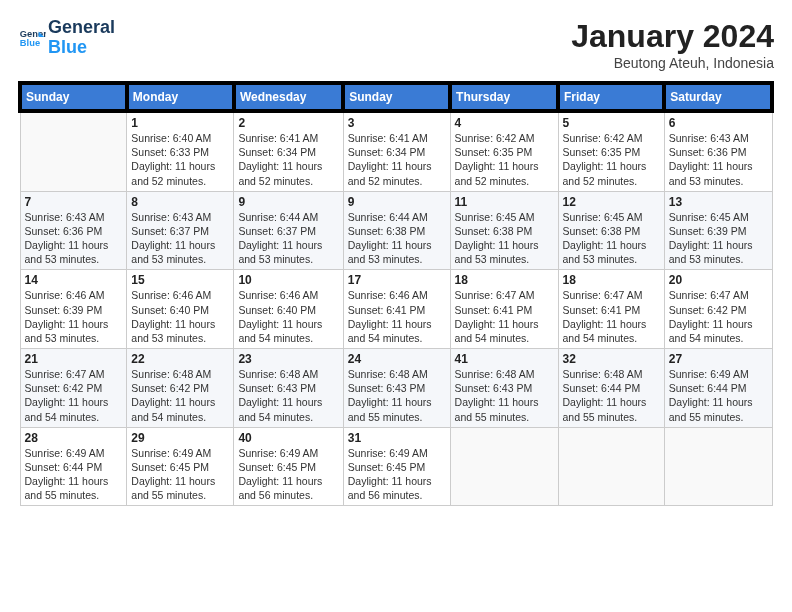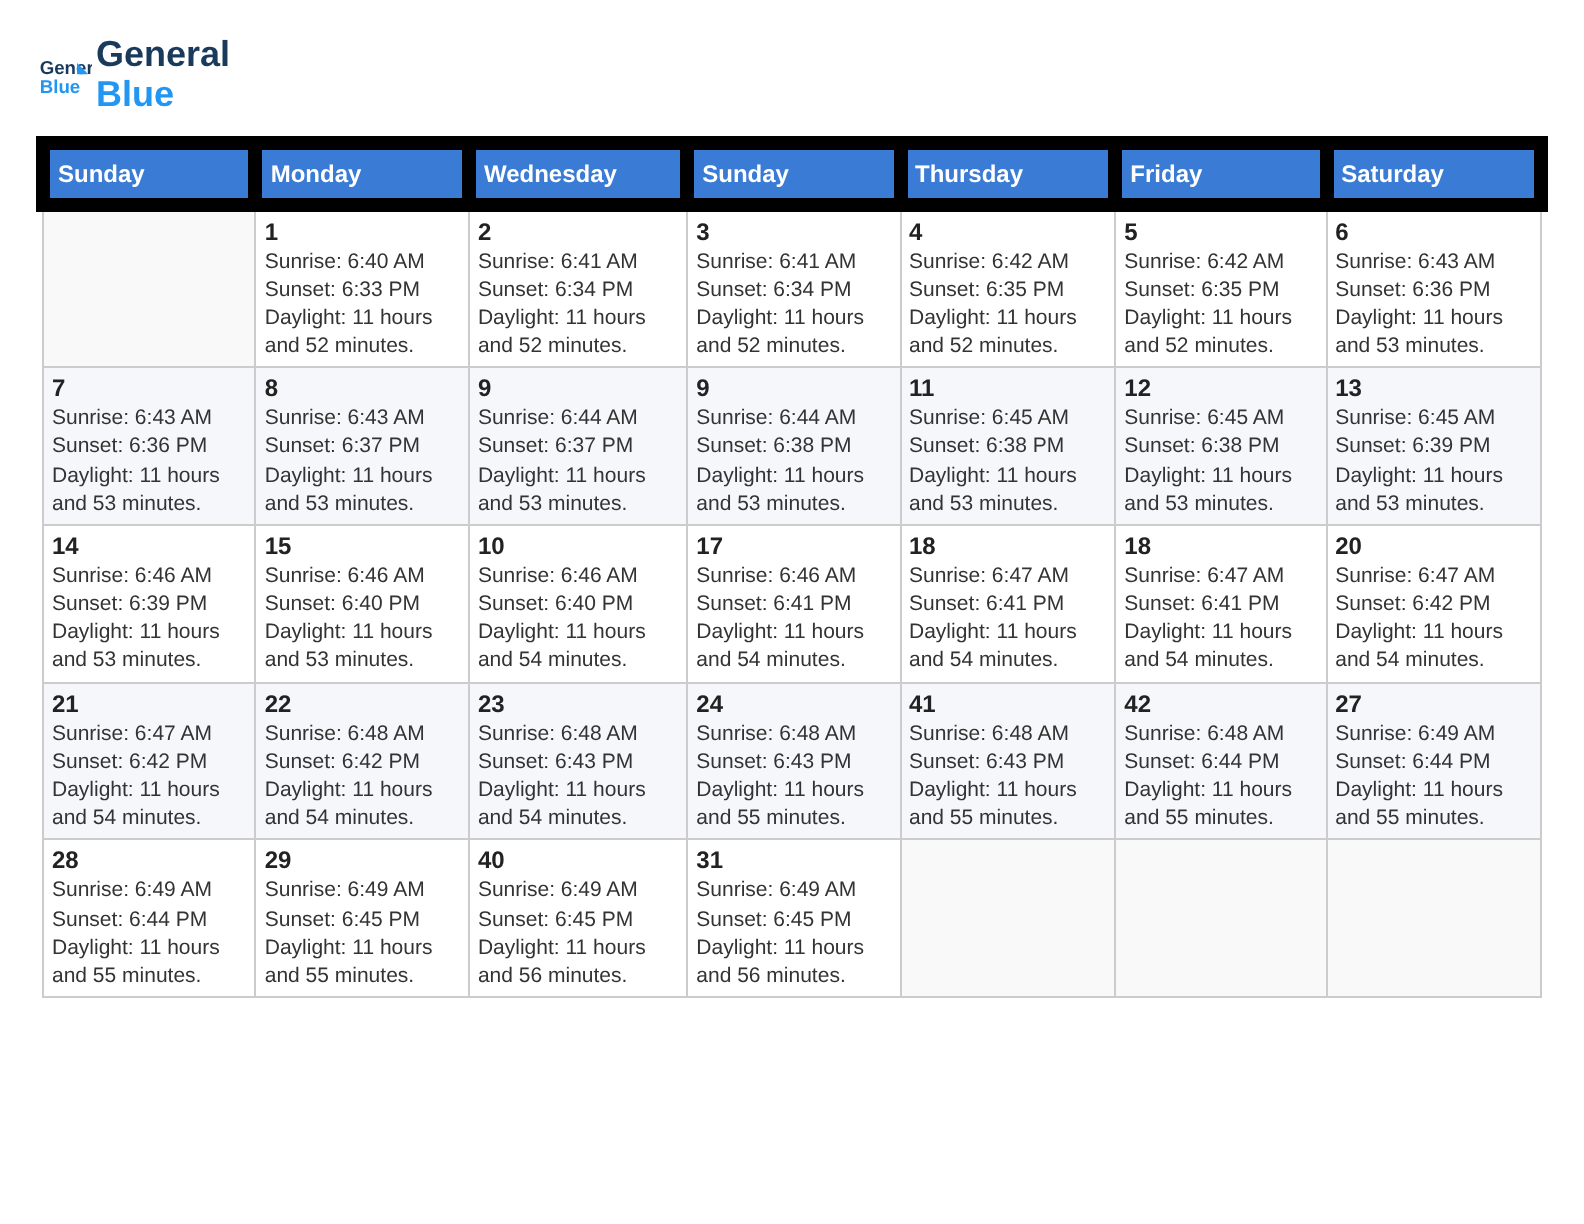--- a/index.html
+++ b/index.html
@@ -56,21 +56,21 @@
       border-collapse: collapse;
       font-size: 11px;
     }
     th {
       background: #3a7bd5;
       color: #fff;
       padding: 5px 4px;
       text-align: left;
       font-size: 12px;
       font-weight: bold;
-      border: 7px solid #000000;
+      border: 4px solid #000000;
     }
     td {
       border: 1px solid #ccc;
       padding: 3px 4px;
       vertical-align: top;
       width: 113px;
       min-height: 80px;
       background: #fff;
     }
     tr:nth-child(even) td {
@@ -105,20 +105,22 @@
         <polygon points="22,8 28,14 22,14" fill="#2196f3"></polygon>
       </svg>
       <div>
         <div class="logo-text">
           <span style="color:#1a3a5c">General</span><br>
           <span class="blue">Blue</span>
         </div>
       </div>
     </div>
     <div class="title-area">
+      <div class="month-title">January 2024</div>
+      <div class="subtitle">Beutong Ateuh, Indonesia</div>
     </div>
   </div>
 
   <table>
     <thead>
       <tr>
       <th>Sunday</th>
           <th>Monday</th>
           <th>Wednesday</th>
           <th>Sunday</th>
@@ -305,21 +307,21 @@
 and 55 minutes.</div>
           </td>
           <td>
             <span class="day-num">41</span>
             <div class="day-info" style="white-space: pre-line;">Sunrise: 6:48 AM
 Sunset: 6:43 PM
 Daylight: 11 hours
 and 55 minutes.</div>
           </td>
           <td>
-            <span class="day-num">42</span>
+            <span class="day-num">32</span>
             <div class="day-info" style="white-space: pre-line;">Sunrise: 6:48 AM
 Sunset: 6:44 PM
 Daylight: 11 hours
 and 55 minutes.</div>
           </td>
           <td>
             <span class="day-num">27</span>
             <div class="day-info" style="white-space: pre-line;">Sunrise: 6:49 AM
 Sunset: 6:44 PM
 Daylight: 11 hours

